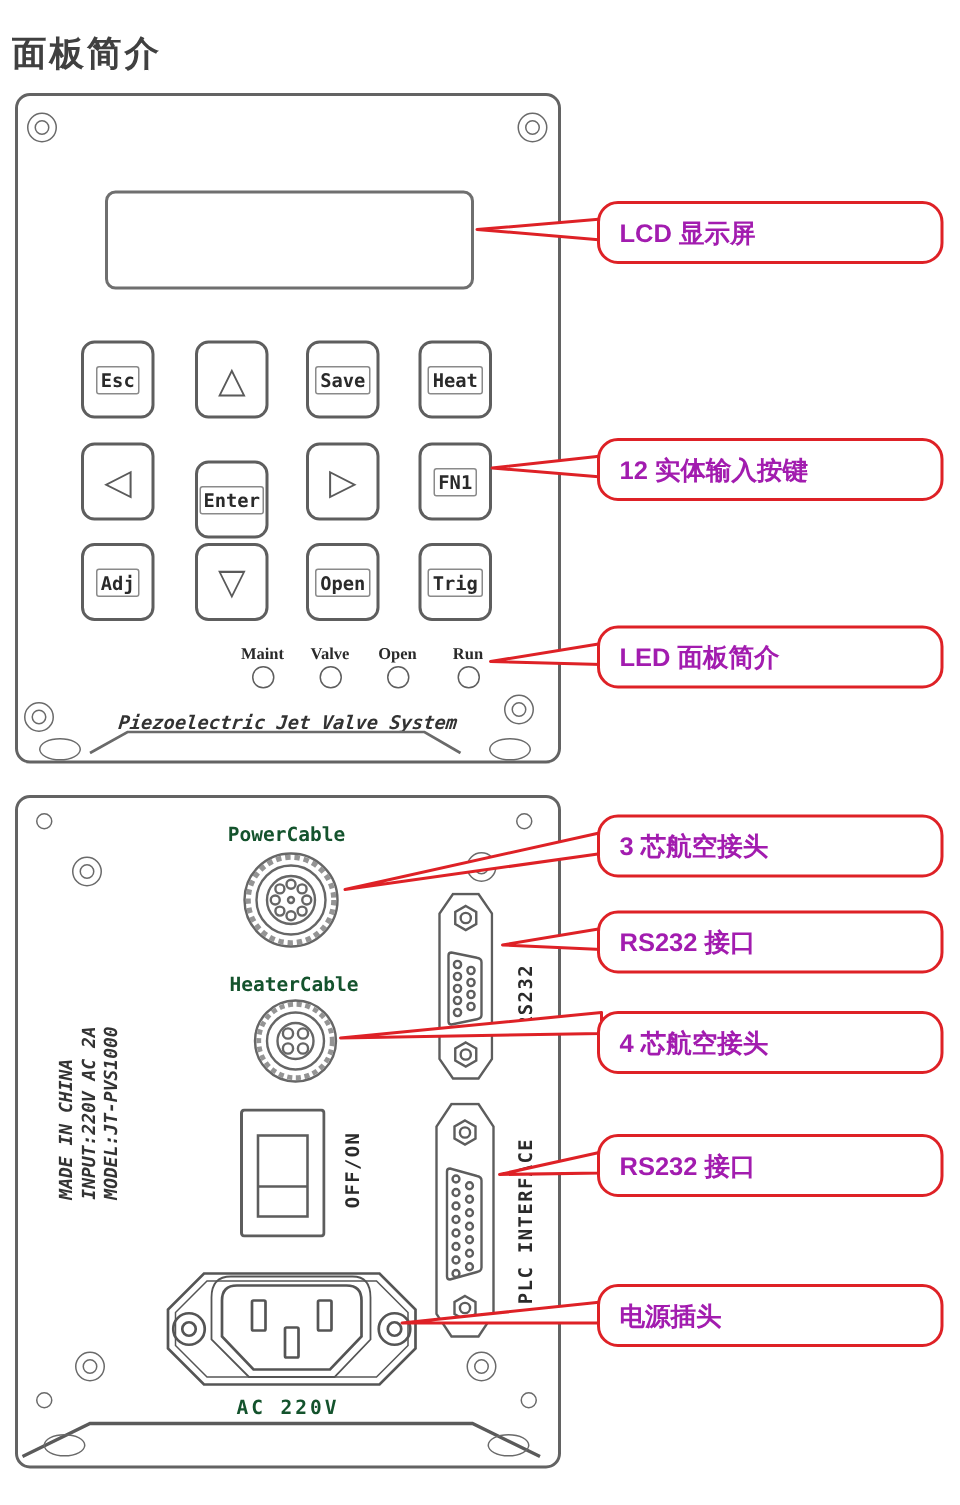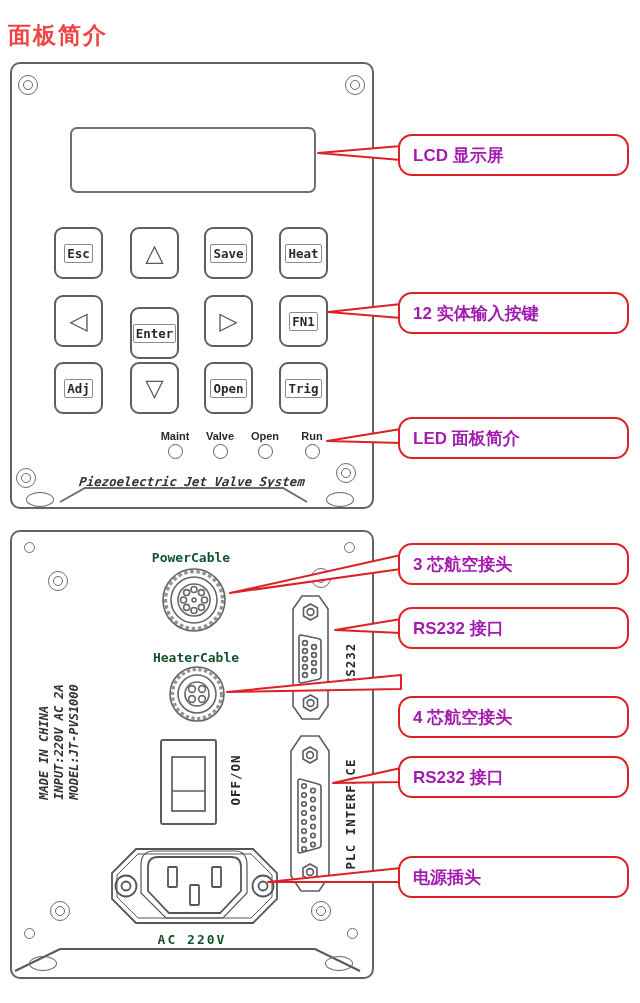--- a/index.html
+++ b/index.html
@@ -1,31 +1,31 @@
 <!DOCTYPE html>
 <html><head>
 <meta charset="utf-8">
 <style>
   html,body{margin:0;padding:0;background:#fff}
   body{width:640px;height:1003px;position:relative;font-family:"Liberation Sans",sans-serif}
   .stage{position:absolute;left:0;top:0;width:640px;height:1003px;overflow:hidden;background:#fff}
-  .title{position:absolute;left:8px;top:5px;font-size:23px;font-weight:bold;color:#ef4444;letter-spacing:2px}
+  .title{position:absolute;left:8px;top:5px;font-size:23px;font-weight:bold;color:#404040;letter-spacing:2px}
   .panel{position:absolute;left:10px;width:360px;border:2px solid #636363;border-radius:10px;background:#fff}
   .front{top:62px;height:443px}
   .rear{top:530px;height:445px}
   .screw{position:absolute;width:18px;height:18px;border:1.6px solid #6a6a6a;border-radius:50%;display:flex;align-items:center;justify-content:center}
   .screw::after{content:"";width:8px;height:8px;border:1.5px solid #6a6a6a;border-radius:50%}
   .dot-hole{position:absolute;width:9px;height:9px;border:1.4px solid #6a6a6a;border-radius:50%}
   .oval{position:absolute;width:26px;height:13px;border:1.6px solid #6a6a6a;border-radius:50%}
   .lcd{position:absolute;left:58px;top:63px;width:242px;height:62px;border:2px solid #6f6f6f;border-radius:7px;background:#fff}
   .key{position:absolute;width:45px;height:48px;border:2px solid #5e5e5e;border-radius:9px;display:flex;align-items:center;justify-content:center;background:#fff}
   .cap{font-family:"DejaVu Sans Mono",monospace;font-size:12.5px;font-weight:bold;color:#2a2a2a;border:1px solid #8a8a8a;border-radius:2px;padding:1px 2px;white-space:nowrap}
   .cap.glyph{border:none;padding:0;font-family:"DejaVu Sans",sans-serif;font-size:24px;font-weight:normal;color:#5a5a5a;line-height:1}
   .led-unit{position:absolute;top:366px;width:50px;display:flex;flex-direction:column;align-items:center}
-  .led-label{font-family:Liberation Sans, sans-serif;font-size:11px;font-weight:bold;color:#2a2a2a;white-space:nowrap}
+  .led-label{font-family:Liberation Serif, serif;font-size:11px;font-weight:bold;color:#2a2a2a;white-space:nowrap}
   .led-dot{width:13px;height:13px;border:1.6px solid #5e5e5e;border-radius:50%;margin-top:2px;background:#fff}
   .brand{position:absolute;left:0;right:0;top:410px;text-align:center;font-family:"DejaVu Sans Mono",monospace;font-style:italic;font-weight:bold;font-size:12.5px;color:#333;transform:skewX(-6deg)}
   .deco{position:absolute;left:0;top:0}
   .dev-label{position:absolute;transform:translate(-50%,-50%);font-family:"DejaVu Sans Mono",monospace;font-size:13px;font-weight:bold;color:#14532d;white-space:nowrap}
   .vlabel{position:absolute;transform:translate(-50%,-50%) rotate(-90deg);font-family:"DejaVu Sans Mono",monospace;font-size:12.5px;font-weight:bold;color:#2a2a2a;white-space:nowrap;letter-spacing:1px}
   .conn{position:absolute;line-height:0}
   .side-markings{position:absolute;left:47px;top:210px;transform:translate(-50%,-50%) rotate(-90deg);display:flex;flex-direction:column;gap:1px;font-family:"DejaVu Sans Mono",monospace;font-style:italic;font-weight:bold;font-size:12px;color:#333;white-space:nowrap}
   .leaders{position:absolute;left:0;top:0;pointer-events:none}
   .bubble{position:absolute;left:398px;width:214px;height:38px;border:2.5px solid #de2126;border-radius:14px;background:#fff;display:flex;align-items:center;padding-left:13px}
   .bubble span{font-size:17px;font-weight:bold;color:#a21caf;white-space:nowrap}
@@ -258,21 +258,21 @@
     </div>
   <div class="bubble" style="top:417px">
       <span>LED 面板简介</span>
     </div>
   <div class="bubble" style="top:543px">
       <span>3 芯航空接头</span>
     </div>
   <div class="bubble" style="top:607px">
       <span>RS232 接口</span>
     </div>
-  <div class="bubble" style="top:696px">
+  <div class="bubble" style="top:674px">
       <span>4 芯航空接头</span>
     </div>
   <div class="bubble" style="top:756px">
       <span>RS232 接口</span>
     </div>
   <div class="bubble" style="top:856px">
       <span>电源插头</span>
     </div>
 </div>
 

